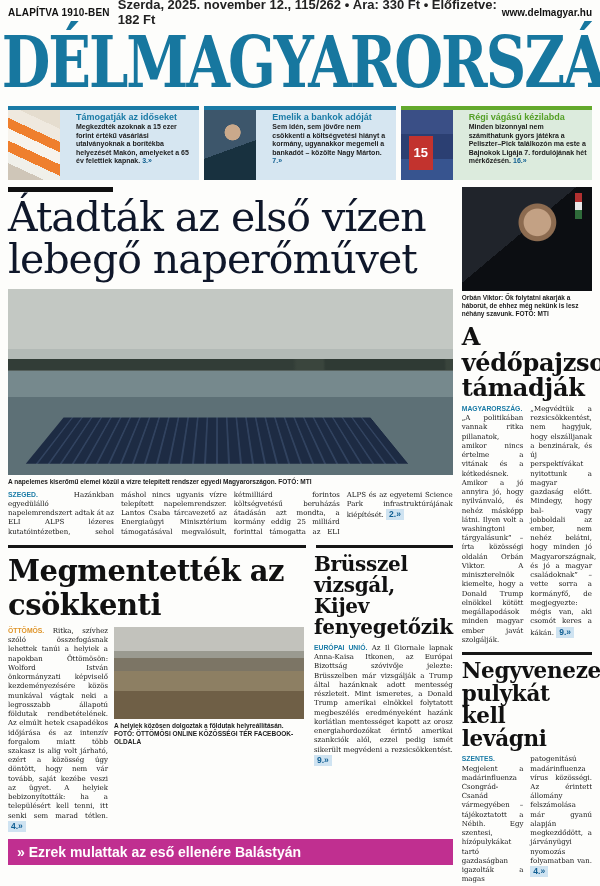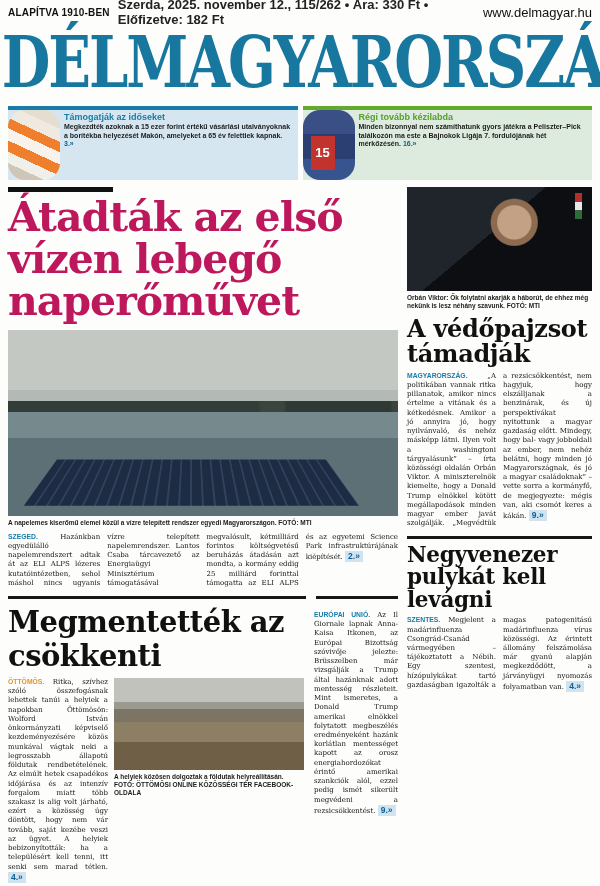--- a/index.html
+++ b/index.html
@@ -5,55 +5,55 @@
 <style>
   * { margin:0; padding:0; box-sizing:border-box; }
   body { background:#888; font-family:"Liberation Sans", sans-serif; }
   .page { width:600px; height:886px; background:#fdfdfb; margin:0 auto; padding:4px 8px 0;
           overflow:hidden; position:relative; color:#111; }
 
   
   .topbar { display:flex; align-items:center; font-size:8px; height:16px; }
   .founded { font-weight:900; font-size:10px; letter-spacing:.2px; }
   .issue   { margin-left:8px; font-weight:700; color:#222; font-size:13px; flex:1; }
-  .site    { font-weight:400; font-size:13px; }
+  .site    { font-weight:700; font-size:10px; }
 
   
   .masthead-wrap { height:84px; overflow:visible; text-align:center; }
   .masthead { display:inline-block; font-family:"DejaVu Serif", serif; font-weight:700;
               color:#17779f; font-size:55px; letter-spacing:-2px;
               transform:scale(1.02,1.3); transform-origin:top center; line-height:1; margin-top:6px; }
 
   
   .teasers { display:flex; gap:5px; margin-top:2px; height:74px; }
   .teaser { flex:1; background:#d6e6f1; display:flex; overflow:hidden; }
   .teaser.acc-blue  { border-top:4px solid #1a7ba6; }
   .teaser.acc-green { border-top:4px solid #63a92c; background:#dcebdd; }
-  .tphoto { flex:0 0 52px; position:relative;border-radius:17px; }
-  .ttext { flex:1; padding:3px 4px 0; }
+  .tphoto { flex:0 0 52px; position:relative; }
+  .ttext { flex:1; padding:3px 4px 0;margin-left:12px; }
   .ttext h3 { font-size:9px; line-height:1.05; margin-bottom:1px; }
   .t-blue h3 { color:#1a7ba6; } .t-green h3 { color:#55a028; }
   .ttext p { font-size:7px; line-height:1.2; font-weight:600; color:#1c1c1c; }
   .tpage { color:#0d5e8f; font-weight:900; }
 
   
   .vouchers-photo { background:linear-gradient(25deg,#cfc6b8 0 18%,#f0f0ea 18% 30%,#ef7f2d 30% 42%,#f7f3ec 42% 55%,#ef7f2d 55% 66%,#efe9df 66% 80%,#e5ddcf 80%); }
   .minister-photo { background:radial-gradient(circle at 55% 32%, #caa98b 0 14%, transparent 15%), linear-gradient(160deg,#3d566b 0 55%,#18313f 55%); }
   .handball-photo { background:linear-gradient(180deg,#3a4f86 0 35%,#2b3f72 35% 70%,#37548f 70%); }
   .jersey { position:absolute; left:8px; top:26px; width:24px; height:34px; background:#c2332e;
             color:#fff; font-weight:900; font-size:13px; text-align:center; line-height:34px; }
 
   
   .mainrow { display:flex; gap:9px; margin-top:7px; }
   .colL { flex:0 0 390px; }
   .colR { flex:1; min-width:0; }
 
   .kicker-bar { width:105px; height:5px; background:#101010; margin-bottom:5px; }
-  .lead-headline { font-family:"DejaVu Serif", serif; font-weight:700; font-size:41px;
-                   line-height:1.02; letter-spacing:-1px; color:#be185d; }
+  .lead-headline { font-family:"DejaVu Serif", serif; font-weight:400; font-size:41px;
+                   line-height:1.02; letter-spacing:-1px; color:#0f172a; }
 
   .solar-photo { margin-top:8px; width:100%; height:186px; position:relative; overflow:hidden;
     background:linear-gradient(180deg,#c3c8c3 0 32%,#b3bab6 32% 40%,#55605c 40% 44%,#76898d 44% 58%,#5d7076 58% 100%); }
   .treeline { position:absolute; left:0; right:0; top:38%; height:6%;
     background:radial-gradient(circle at 10% 100%, #323d37 0 60%, transparent 61%),
                radial-gradient(circle at 35% 100%, #3a453d 0 55%, transparent 56%),
                radial-gradient(circle at 62% 100%, #2f3a34 0 58%, transparent 59%),
                radial-gradient(circle at 88% 100%, #39443c 0 60%, transparent 61%); }
   .panels { position:absolute; left:4%; right:10%; top:48%; height:46%;
     background:repeating-linear-gradient(90deg,#16243e 0 10px,#2c3d5c 10px 12px),
@@ -120,26 +120,34 @@
 
   <div class="teasers">
     <article class="teaser acc-blue t-blue">
       <div class="tphoto vouchers-photo"></div>
       <div class="ttext">
         <h3>Támogatják az időseket</h3>
         <p><span>Megkezdték azoknak a 15 ezer forint értékű vásárlási utalványoknak a borítékba helyezését Makón, amelyeket a 65 év felettiek kapnak.</span>
            <b class="tpage">3.»</b></p>
       </div>
     </article>
+    <article class="teaser acc-blue t-blue">
+      <div class="tphoto minister-photo"></div>
+      <div class="ttext">
+        <h3>Emelik a bankok adóját</h3>
+        <p><span>Sem idén, sem jövőre nem csökkenti a költségvetési hiányt a kormány, ugyanakkor megemeli a bankadót – közölte Nagy Márton.</span>
+           <b class="tpage">7.»</b></p>
+      </div>
+    </article>
     <article class="teaser acc-green t-green">
       <div class="tphoto handball-photo">
         <span class="jersey">15</span>
       </div>
       <div class="ttext">
-        <h3>Régi tovább kézilabda</h3>
+        <h3>Régi vágású kézilabda</h3>
         <p><span>Minden bizonnyal nem számíthatunk gyors játékra a Peliszter–Pick találkozón ma este a Bajnokok Ligája 7. fordulójának hét mérkőzésén.</span>
            <b class="tpage">16.»</b></p>
       </div>
     </article>
   </div>
 
   <div class="mainrow">
 
     <div class="colL">
       <div class="kicker-bar"></div>
@@ -171,20 +179,21 @@
               <span>Ritka, szívhez szóló összefogásnak lehettek tanúi a helyiek a napokban Öttömösön: Wolford István önkormányzati képviselő kezdeményezésére közös munkával vágtak neki a legrosszabb állapotú földutak rendbetételének. Az elmúlt hetek csapadékos időjárása és az intenzív forgalom miatt több szakasz is alig volt járható, ezért a közösség úgy döntött, hogy nem vár tovább, saját kezébe veszi az ügyet. A helyiek bebizonyították: ha a településért kell tenni, itt senki sem marad tétlen.</span>
               <span class="pageref">4.»</span>
             </div>
             <div class="roads-right">
               <div class="road-photo"></div>
               <p class="caption">A helyiek közösen dolgoztak a földutak helyreállításán. FOTÓ: ÖTTÖMÖSI ONLINE KÖZÖSSÉGI TÉR FACEBOOK-OLDALA</p>
             </div>
           </div>
         </div>
         <div class="brussels">
+          <h2>Brüsszel vizsgál, Kijev fenyegetőzik</h2>
           <div class="bodytext">
             <span class="loc">EURÓPAI UNIÓ.</span>
             <span>Az Il Giornale lapnak Anna-Kaisa Itkonen, az Európai Bizottság szóvivője jelezte: Brüsszelben már vizsgálják a Trump által hazánknak adott mentesség részleteit. Mint ismeretes, a Donald Trump amerikai elnökkel folytatott megbeszélés eredményeként hazánk korlátlan mentességet kapott az orosz energiahordozókat érintő amerikai szankciók alól, ezzel pedig ismét sikerült megvédeni a rezsicsökkentést.</span>
             <span class="pageref">9.»</span>
           </div>
         </div>
       </div>
 
       <div class="banner">
         <span>» Ezrek mulattak az eső ellenére Balástyán</span>

